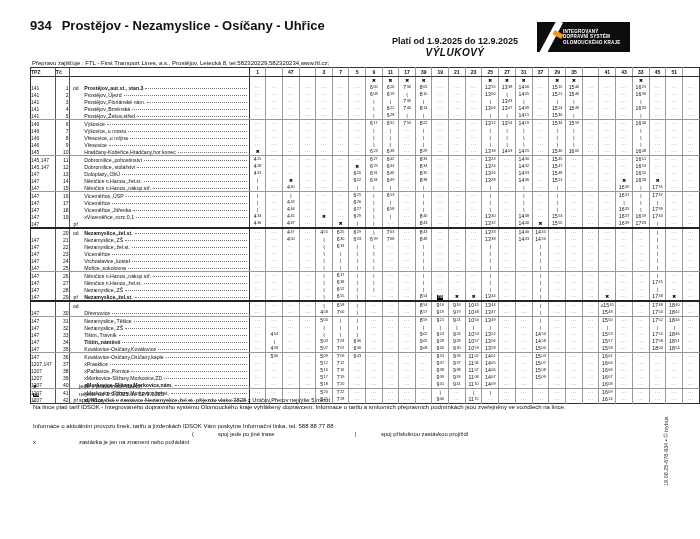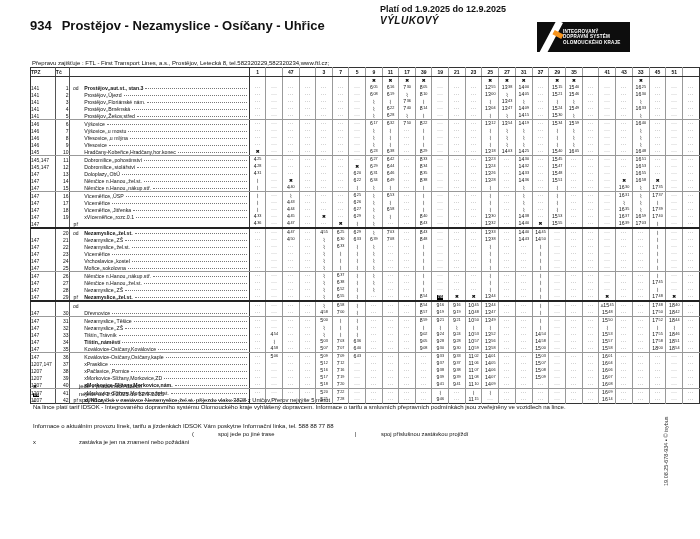--- a/index.html
+++ b/index.html
@@ -1,20 +1,20 @@
 <!DOCTYPE html>
 <html><head>
 <meta charset="utf-8">
 <style>
   html,body{margin:0;padding:0;background:#e8e8e8;}
   .page{position:relative;width:700px;height:539px;background:#ffffff;font-family:"Liberation Sans",sans-serif;color:#111;overflow:hidden;}
   .titlebar{position:absolute;left:30px;top:16px;width:640px;}
   .line-no{font-size:13px;font-weight:bold;display:inline-block;margin-right:10px;}
   .line-name{font-size:13px;font-weight:bold;display:inline-block;}
-  .validity{position:absolute;left:380px;top:4px;width:150px;text-align:left;font-size:9px;font-weight:bold;line-height:11px;}
+  .validity{position:absolute;left:380px;top:36px;width:150px;text-align:center;font-size:9px;font-weight:bold;line-height:11px;}
   .vyluk{font-size:10px;font-weight:bold;letter-spacing:.5px;font-style:italic;}
   .logo{position:absolute;left:537px;top:22px;width:93px;height:30px;background:#0d0d0d;display:flex;align-items:center;}
   .logo-em{position:relative;width:26px;height:30px;overflow:hidden;flex:none;}
   .logo-em .w{position:absolute;left:10px;top:-3px;width:7px;height:40px;background:#fff;transform:rotate(28deg);}
   .logo-em .o{position:absolute;left:16px;top:10px;width:10px;height:5px;background:#f7941d;transform:rotate(28deg);}
   .logo-tx{color:#fff;font-size:4.6px;line-height:5.6px;font-weight:bold;letter-spacing:.2px;}
   .operator{position:absolute;left:32px;top:60px;font-size:6px;}
   .ttwrap{position:absolute;left:30px;top:67px;}
   table.tt{border-collapse:collapse;table-layout:fixed;border:1px solid #333;}
   table.tt td{padding:0;height:6.4px;line-height:6px;font-size:5px;overflow:hidden;white-space:nowrap;vertical-align:middle;}

